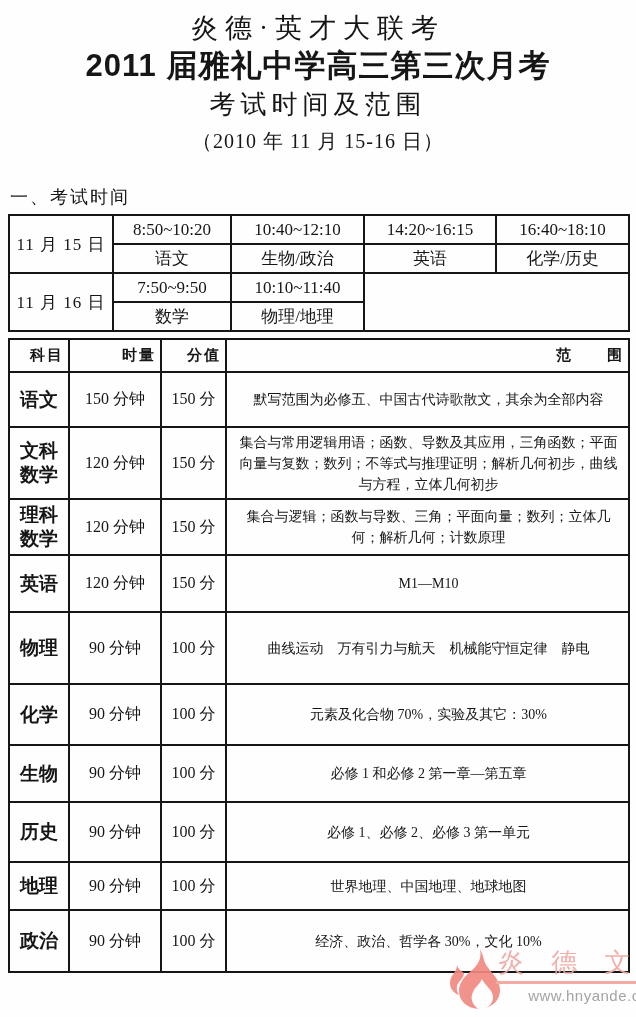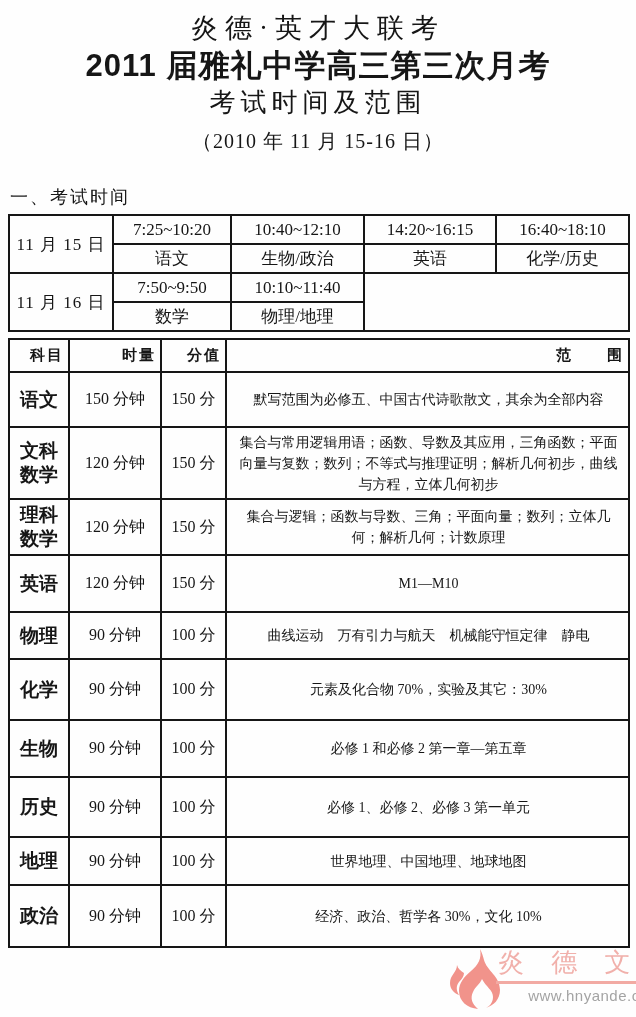--- a/index.html
+++ b/index.html
@@ -13,21 +13,21 @@
     position:relative;
     width:636px;height:1017px;
     background:#fefefe;
     overflow:hidden;
     font-family:var(--serif);
     color:var(--ink);
   }
   .header{ text-align:center; padding-top:10px; }
   .brand-line{ margin:0; font-size:27px; line-height:36px; font-weight:400; letter-spacing:7px; font-family:var(--serif); }
   .main-title{ margin:0; font-size:31px; line-height:40px; font-weight:700; letter-spacing:1px; font-family:var(--sans); }
-  .subtitle{ margin:0; font-size:26px; line-height:36px; font-weight:400; letter-spacing:5px; font-family:Liberation Mono, monospace; }
+  .subtitle{ margin:0; font-size:26px; line-height:36px; font-weight:400; letter-spacing:5px; font-family:Liberation Sans, sans-serif; }
   .date-range{ margin:4px 0 0; font-size:20px; line-height:30px; letter-spacing:1px; }
 
   .section-heading{ margin:30px 0 0 10px; font-size:18px; line-height:22px; font-weight:400; letter-spacing:2px; }
   .section-heading.second{ margin-top:34px; }
 
   table{ border-collapse:collapse; table-layout:fixed; margin:6px 0 0 8px; border:2px solid var(--ink); }
   td,th{ border:2px solid var(--ink); padding:1px 4px; text-align:center; vertical-align:middle; overflow:hidden; }
 
   
   .time-table{ width:620px; }
@@ -39,21 +39,21 @@
   .scope-table{ width:620px; }
   .scope-table th{ font-family:var(--sans); font-weight:700; font-size:15px; letter-spacing:2px;text-align:right; }
   .scope-table .subject-cell{ font-family:var(--sans); font-weight:700; font-size:19px; line-height:24px; padding:1px 2px; }
   .scope-table .duration-cell,.scope-table .score-cell{ font-size:16px; }
   .scope-table .scope-cell{ text-align:center; font-size:14px; line-height:21px; padding:3px 8px 3px 10px; }
   .scope-table tr.hr-hdr{ height:33px; }
   .scope-table tr.hr-1{ height:55px; }
   .scope-table tr.hr-2{ height:72px; }
   .scope-table tr.hr-3{ height:56px; }
   .scope-table tr.hr-4{ height:57px; }
-  .scope-table tr.hr-5{ height:47px; }
+  .scope-table tr.hr-5{ height:72px; }
   .scope-table tr.hr-6{ height:61px; }
   .scope-table tr.hr-7{ height:57px; }
   .scope-table tr.hr-8{ height:60px; }
   .scope-table tr.hr-9{ height:48px; }
   .scope-table tr.hr-10{ height:62px; }
 
   
   .watermark{ position:absolute; left:444px; top:944px; display:flex; align-items:flex-start; opacity:.92; }
   .flame{ flex:0 0 auto; margin-top:4px; }
   .wm-text{ display:flex; flex-direction:column; margin-left:-6px; }
@@ -78,21 +78,21 @@
     <colgroup>
       <col style="width:104px">
         <col style="width:118px">
         <col style="width:133px">
         <col style="width:132px">
         <col style="width:133px">
     </colgroup>
     <tbody>
       <tr>
         <td class="date-cell" rowspan="2">11 月 15 日</td>
-        <td>7:25~10:20</td>
+        <td>8:50~10:20</td>
         <td>10:40~12:10</td>
         <td>14:20~16:15</td>
         <td>16:40~18:10</td>
       </tr>
       <tr>
         <td>语文</td>
         <td>生物/政治</td>
         <td>英语</td>
         <td>化学/历史</td>
       </tr>

